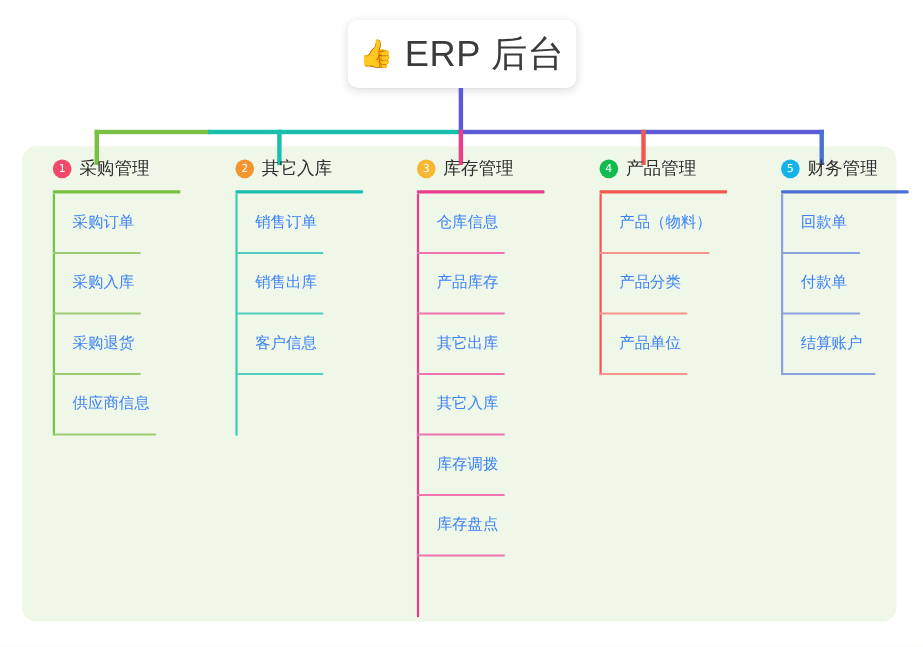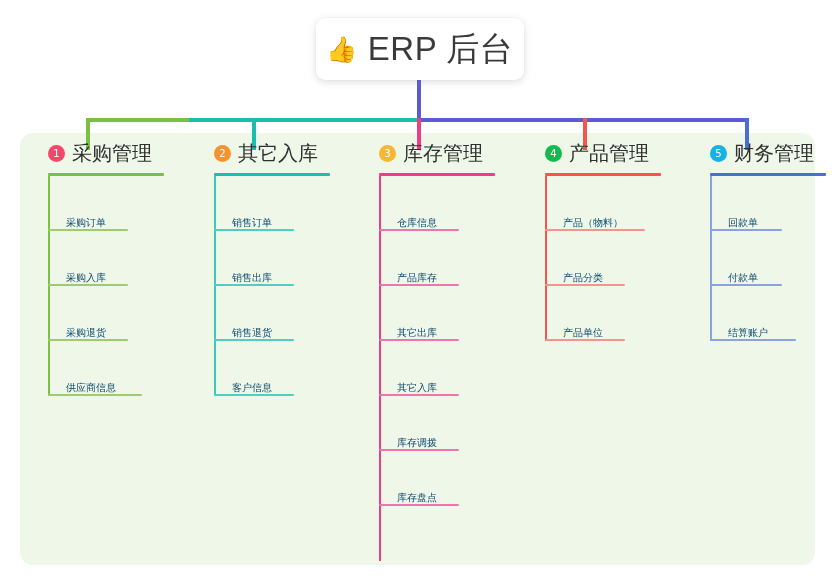--- a/index.html
+++ b/index.html
@@ -63,21 +63,21 @@
   .badge{
     width:17px;height:17px;border-radius:50%;
     color:#ffffff;
     font-size:10px;
     line-height:17px;
     text-align:center;
     flex:none;
     font-family:"DejaVu Sans",sans-serif;
   }
   .col-title{
-    font-size:20px;
+    font-size:16px;
     color:#2f2f2f;
     white-space:nowrap;
   }
   .head-rule{
     height:3px;
     border-radius:1px;
     margin-top:7px;
   }
   .col-body{
     position:relative;
@@ -89,23 +89,23 @@
     width:2px;
   }
   .item{
     position:relative;
     height:55px;
     box-sizing:border-box;
   }
   .item-label{
     position:absolute;
     left:36px;
-    bottom:1px;
-    font-size:10px;
-    color:#0c4a6e;
+    bottom:20px;
+    font-size:14px;
+    color:#3b82f6;
     white-space:nowrap;
   }
   .item-rule{
     position:absolute;
     left:18px;
     bottom:0;
     height:2px;
     border-radius:1px;
   }
 </style>
@@ -176,24 +176,20 @@
       <div class="rail" style="background:#3fc8bb;height:220px;"></div>
       <div class="item">
         <span class="item-label">销售订单</span>
         <span class="item-rule" style="background:#55ccc1;width:80px;"></span>
       </div>
       <div class="item">
         <span class="item-label">销售出库</span>
         <span class="item-rule" style="background:#55ccc1;width:80px;"></span>
       </div>
       <div class="item">
-        <span class="item-label">销售退货</span>
-        <span class="item-rule" style="background:#55ccc1;width:80px;"></span>
-      </div>
-      <div class="item">
         <span class="item-label">客户信息</span>
         <span class="item-rule" style="background:#55ccc1;width:80px;"></span>
       </div>
     </div>
   </div>
 
   <div class="column" style="left:361px;width:150px;">
     <div class="col-head">
       <span class="badge" style="background:#f7b731">3</span>
       <span class="col-title">库存管理</span>

